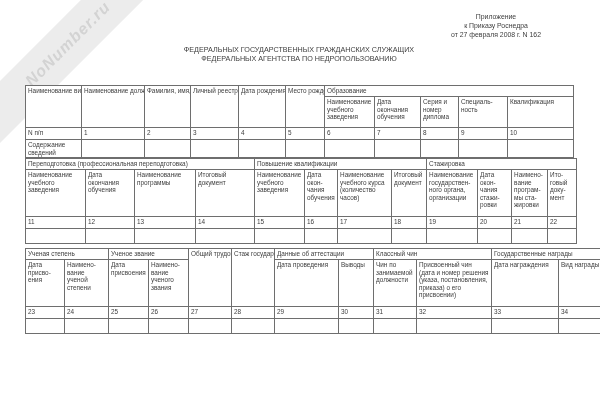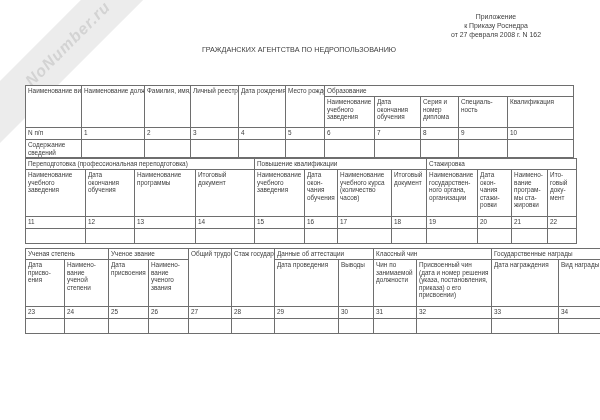--- a/index.html
+++ b/index.html
@@ -51,21 +51,22 @@
 
   <div class="watermark">NoNumber.ru</div>
 
   <div class="annex">
     <div>Приложение</div>
     <div>к Приказу Роснедра</div>
     <div>от 27 февраля 2008 г. N 162</div>
   </div>
 
   <div class="doc-title">
-    <div>ГРАЖДАНСКИХ АГЕНТСТВА ПО НЕДРОПОЛЬЗОВАНИЮ</div>
+    <div>ФЕДЕРАЛЬНЫХ ГОСУДАРСТВЕННЫХ ГРАЖДАНСКИХ СЛУЖАЩИХ</div>
+    <div>ФЕДЕРАЛЬНЫХ АГЕНТСТВА ПО НЕДРОПОЛЬЗОВАНИЮ</div>
   </div>
 
   <table class="t t1">
     <colgroup>
       <col style="width:56px">
         <col style="width:63px">
         <col style="width:46px">
       <col style="width:48px">
         <col style="width:47px">
         <col style="width:39px">

